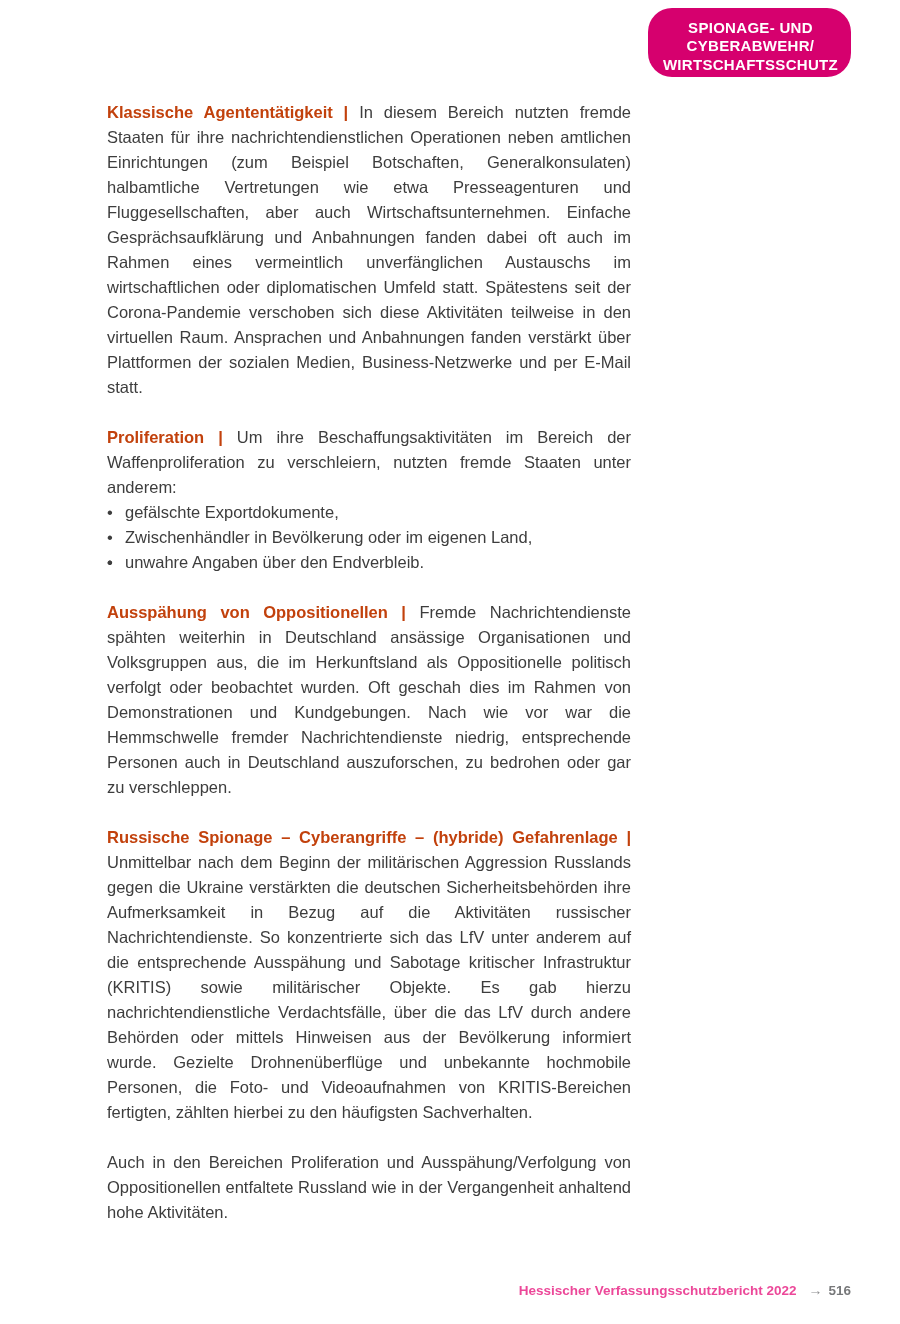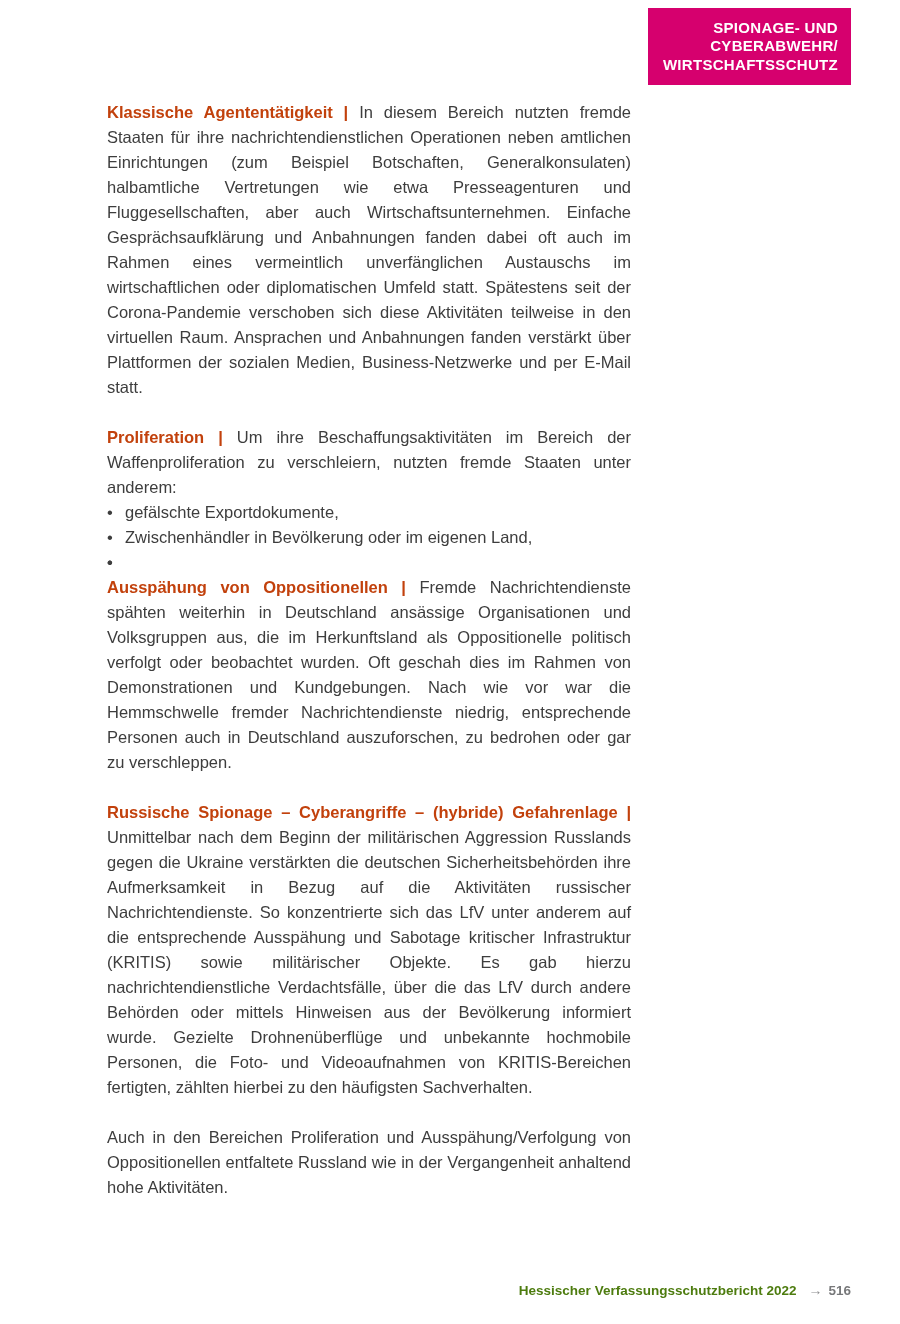--- a/index.html
+++ b/index.html
@@ -12,27 +12,28 @@
     overflow: hidden;
   }
 
   
   .badge {
     position: absolute;
     top: 8px;
     right: 49px;
     background: #d6006e;
     color: #ffffff;
-    text-align: right;
+    text-align: center;
     font-weight: bold;
     font-size: 15px;
     line-height: 1.22;
     letter-spacing: 0.3px;
-    padding: 11px 13px 11px 15px;
+    padding: 11px 13px 3px 15px;
     text-transform: uppercase;
+    border-radius: 24px;
   }
 
   
   .content {
     position: absolute;
     top: 100px;
     left: 107px;
     width: 524px;
     color: #3d3d3d;
     font-size: 16.5px;
@@ -63,21 +64,21 @@
     position: absolute;
     top: 1281px;
     right: 49px;
     font-size: 13.5px;
     line-height: 18px;
     white-space: nowrap;
     display: flex;
     align-items: baseline;
     gap: 6px;
   }
-  .footer .report-title { font-weight: bold; color: #4d7c0f; }
+  .footer .report-title { font-weight: bold; color: #ec4899; }
   .footer .arrow { color: #8d8e90; font-size: 14px; margin-left: 6px; }
   .footer .page-number { font-weight: bold; color: #77787a; }
 </style>
 </head>
 <body>
 
 <div class="badge" style="background: rgb(214, 0, 110); color: rgb(255, 255, 255);">
   <div>SPIONAGE- UND</div>
   <div>CYBERABWEHR/</div>
   <div>WIRTSCHAFTSSCHUTZ</div>
@@ -86,21 +87,21 @@
 <div class="content">
 
   <p class="para"><span class="lead">Klassische Agententätigkeit |</span> <span>In diesem Bereich nutzten fremde Staaten für ihre nachrichtendienstlichen Operationen neben amtlichen Einrichtungen (zum Beispiel Botschaften, Generalkonsulaten) halbamtliche Vertretungen wie etwa Presseagenturen und Fluggesellschaften, aber auch Wirtschaftsunternehmen. Einfache Gesprächsaufklärung und Anbahnungen fanden dabei oft auch im Rahmen eines vermeintlich unverfänglichen Austauschs im wirtschaftlichen oder diplomatischen Umfeld statt. Spätestens seit der Corona-Pandemie verschoben sich diese Aktivitäten teilweise in den virtuellen Raum. Ansprachen und Anbahnungen fanden verstärkt über Plattformen der sozialen Medien, Business-Netzwerke und per E-Mail statt.</span></p>
 
   <div class="para">
     <p><span class="lead">Proliferation |</span> <span>Um ihre Beschaffungsaktivitäten im Bereich der Waffenproliferation zu verschleiern, nutzten fremde Staaten unter anderem:</span></p>
     <ul class="bullets">
       <li><span class="dot">•</span><span>gefälschte Exportdokumente,</span></li>
       <li><span class="dot">•</span><span>Zwischenhändler in Bevölkerung oder im eigenen Land,</span></li>
       <li><span class="dot">•</span></li>
-      <li><span class="dot">•</span></li>
+      <li><span class="dot">•</span><span>unwahre Angaben über den Endverbleib.</span></li>
     </ul>
   </div>
 
   <p class="para"><span class="lead">Ausspähung von Oppositionellen |</span> <span>Fremde Nachrichtendienste spähten weiterhin in Deutschland ansässige Organisationen und Volksgruppen aus, die im Herkunftsland als Oppositionelle politisch verfolgt oder beobachtet wurden. Oft geschah dies im Rahmen von Demonstrationen und Kundgebungen. Nach wie vor war die Hemmschwelle fremder Nachrichtendienste niedrig, entsprechende Personen auch in Deutschland auszuforschen, zu bedrohen oder gar zu verschleppen.</span></p>
 
   <p class="para"><span class="lead">Russische Spionage – Cyberangriffe – (hybride) Gefahrenlage |</span> <span>Unmittelbar nach dem Beginn der militärischen Aggression Russlands gegen die Ukraine verstärkten die deutschen Sicherheitsbehörden ihre Aufmerksamkeit in Bezug auf die Aktivitäten russischer Nachrichtendienste. So konzentrierte sich das LfV unter anderem auf die entsprechende Ausspähung und Sabotage kritischer Infrastruktur (KRITIS) sowie militärischer Objekte. Es gab hierzu nachrichtendienstliche Verdachtsfälle, über die das LfV durch andere Behörden oder mittels Hinweisen aus der Bevölkerung informiert wurde. Gezielte Drohnenüberflüge und unbekannte hochmobile Personen, die Foto- und Videoaufnahmen von KRITIS-Bereichen fertigten, zählten hierbei zu den häufigsten Sachverhalten.</span></p>
 
   <p class="para"><span>Auch in den Bereichen Proliferation und Ausspähung/Verfolgung von Oppositionellen entfaltete Russland wie in der Vergangenheit anhaltend hohe Aktivitäten.</span></p>
 
 </div>

